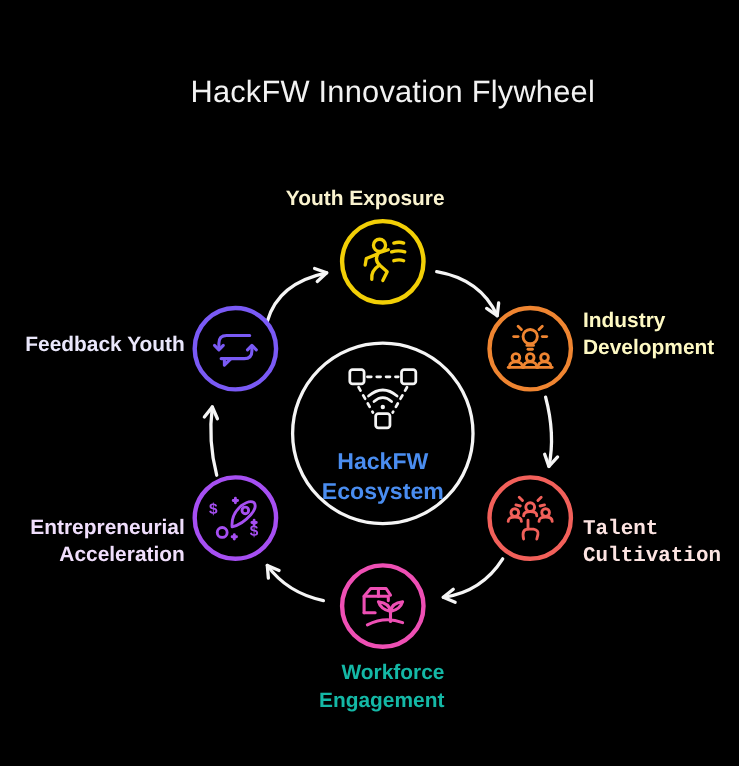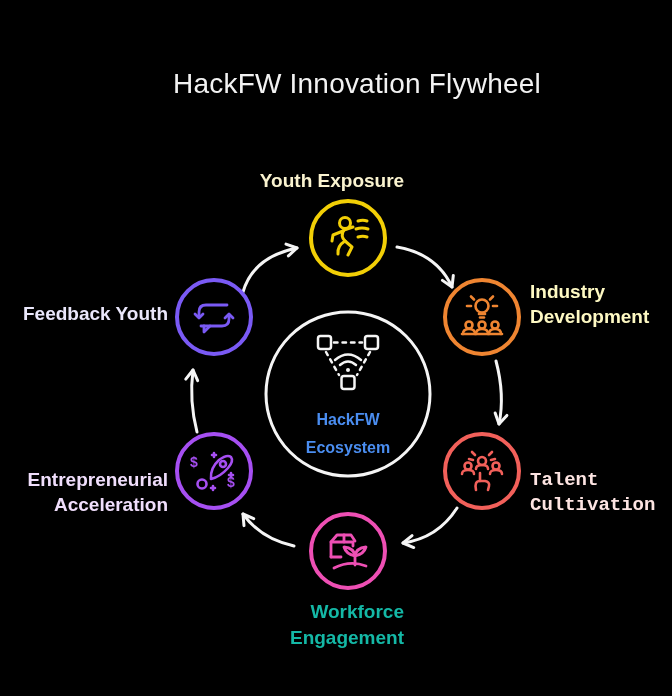--- a/index.html
+++ b/index.html
@@ -34,21 +34,21 @@
   .lbl-talent { top: 468px; left: 530px; font-family: Liberation Mono, monospace; }
   .lbl-workforce { top: 599px; left: 347px; transform: translateX(-50%); text-align: center; line-height: 26px; }
   .lbl-entrepreneurial { top: 467px; right: 504px; text-align: right; }
   .lbl-feedback { top: 301px; right: 504px; text-align: right; }
   .center-label {
     position: absolute;
     top: 406px;
     left: 348px;
     transform: translateX(-50%);
     text-align: center;
-    font-size: 16px;
+    font-size: 21px;
     font-weight: 700;
     line-height: 28px;
     white-space: nowrap;
   }
 </style>
 </head>
 <body>
 
 <div class="stage">
 

